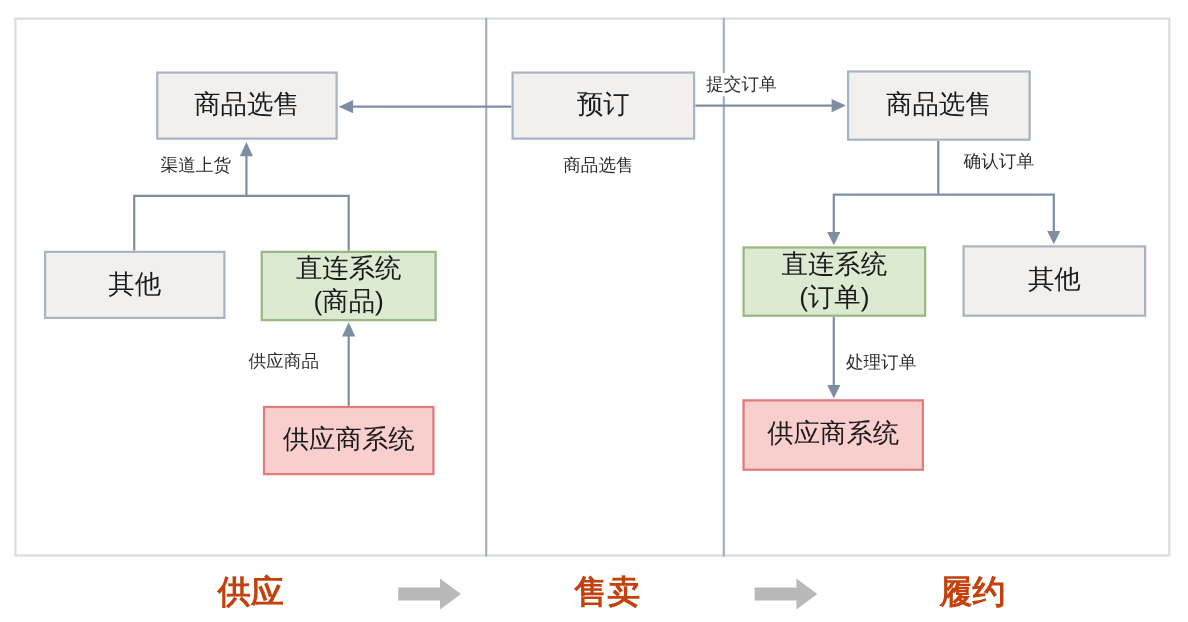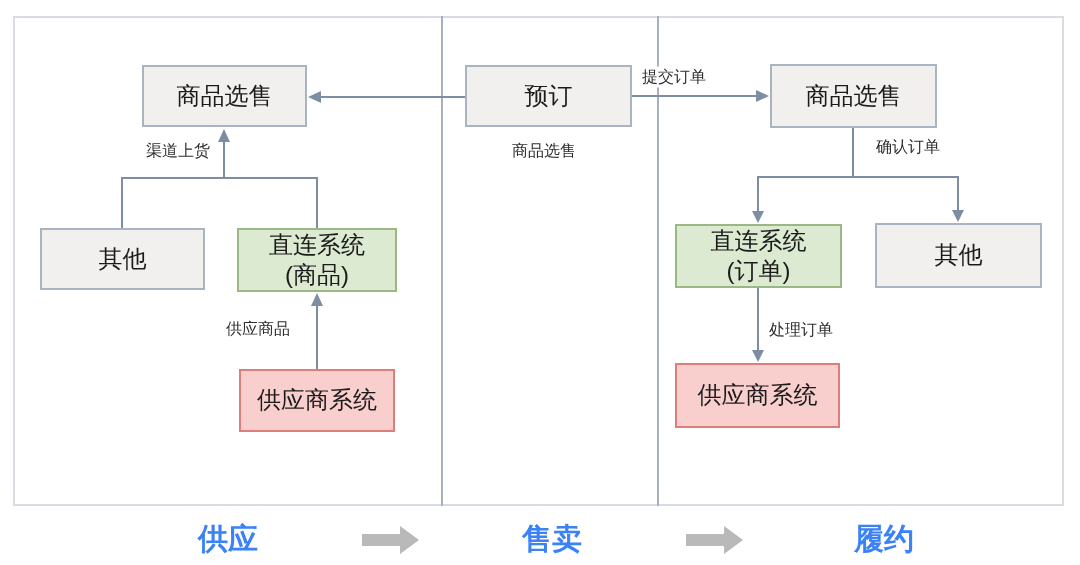--- a/index.html
+++ b/index.html
@@ -55,21 +55,21 @@
     color: #2d2d2d;
     white-space: nowrap;
     background: #ffffff;
     padding: 0 2px;
   }
   .stage-label {
     position: absolute;
     transform: translate(-50%, -50%);
     font-size: 30px;
     font-weight: 700;
-    color: #3b82f6;
+    color: #c2410c;
     white-space: nowrap;
   }
 </style>
 </head>
 <body>
 
 <div class="canvas">
 
   <div class="frame"></div>
   <div class="divider" style="left:441px;"></div>

